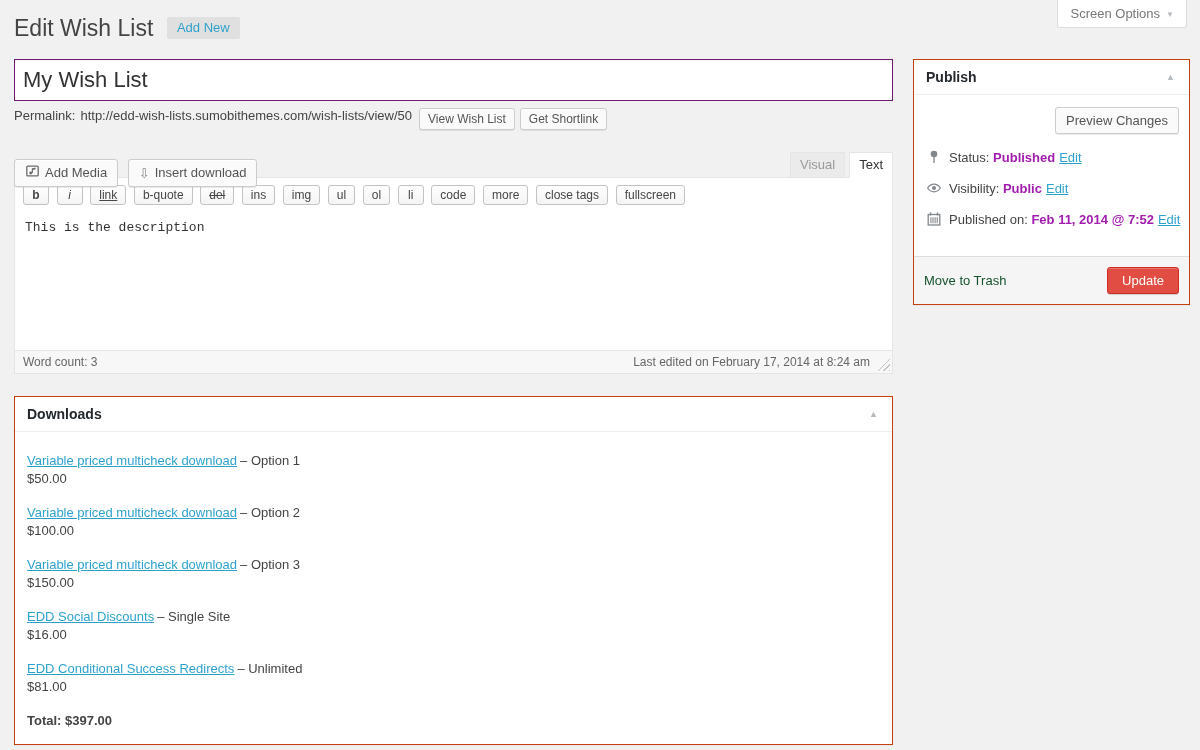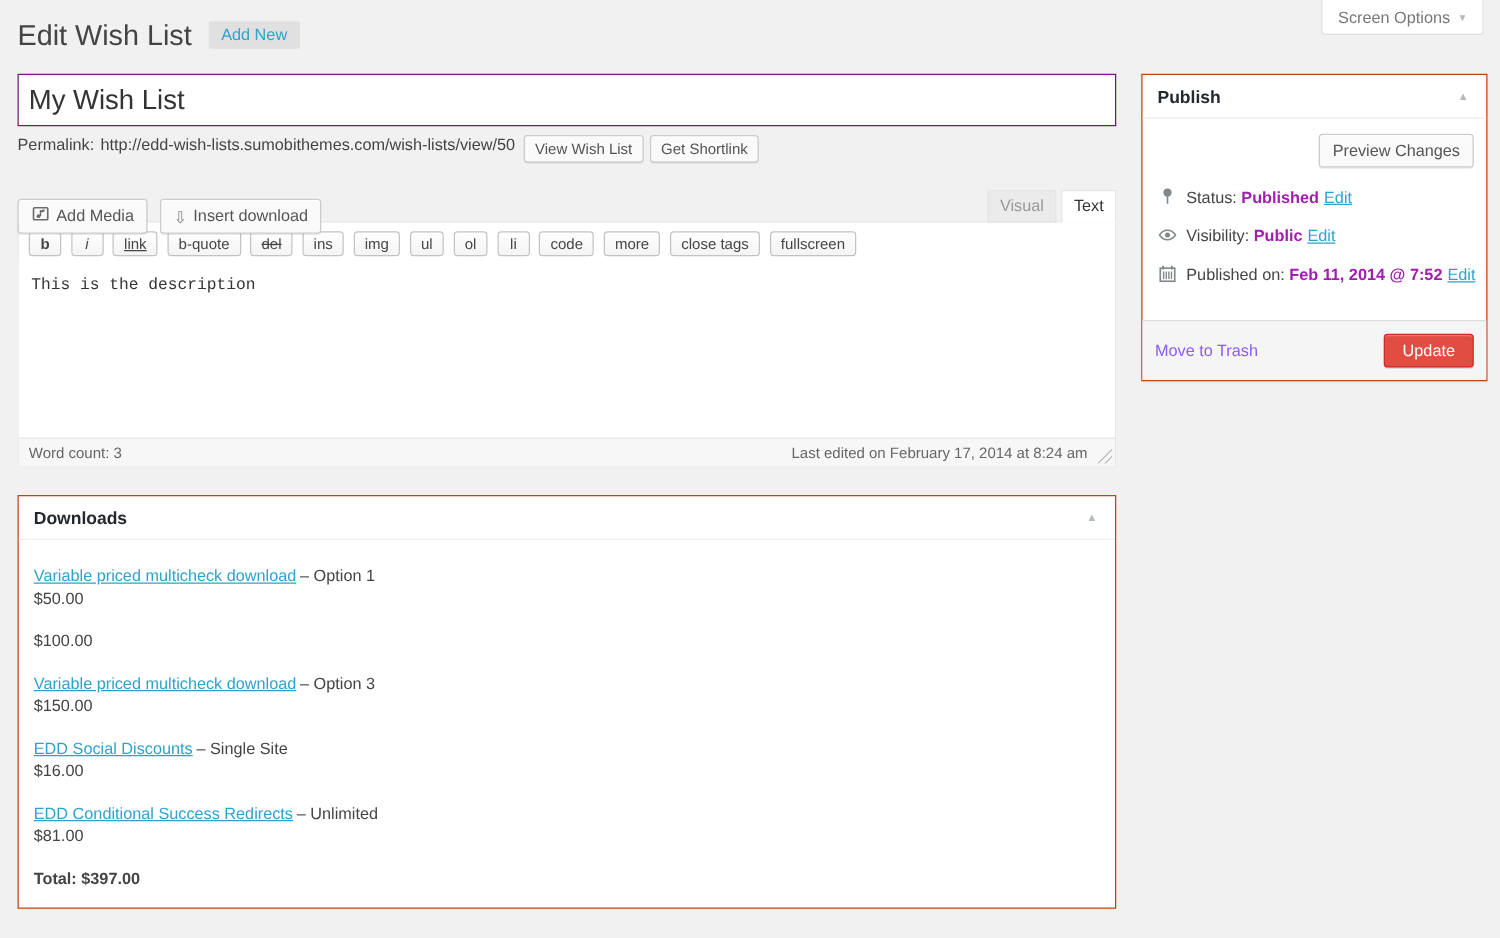--- a/index.html
+++ b/index.html
@@ -113,21 +113,21 @@
   .preview-btn { margin-right:0; }
   .misc-row { margin:15px 2px; color:#444; display:flex; align-items:center; }
   .misc-icon { width:16px; height:16px; margin-right:7px; color:#82878c; flex:none; }
   .misc-text { white-space:nowrap; }
   .misc-text b { color:#a21caf; }
   .edit-link { color:#2ea2cc; text-decoration:underline; margin-left:4px; cursor:pointer; }
   .major-actions {
     display:flex; justify-content:space-between; align-items:center;
     padding:10px; background:#f5f5f5; border-top:1px solid #ddd; margin-top:8px;
   }
-  .trash-link { color:#8b5cf6; text-decoration:none; cursor:pointer; }
+  .trash-link { color:#14532d; text-decoration:none; cursor:pointer; }
   .update-btn {
     background:#e14d43; border:1px solid #d02a21; border-radius:3px; color:#fff;
     font-size:13px; font-family:inherit; padding:5px 14px; cursor:pointer;
     box-shadow:inset 0 1px 0 rgba(255,255,255,0.25), 0 1px 0 rgba(0,0,0,0.15);
   }
 </style>
 </head>
 <body>
 
 <div class="screen-options-tab">
@@ -207,20 +207,21 @@
           <button class="toggle-btn">▲</button>
         </div>
         <div class="downloads-inside">
 
           <div class="dl-item">
             <div><a class="dl-link">Variable priced multicheck download</a><span class="dl-variant">– Option 1</span></div>
             <div class="dl-price">$50.00</div>
           </div>
 
           <div class="dl-item">
+            <div><a class="dl-link">Variable priced multicheck download</a><span class="dl-variant">– Option 2</span></div>
             <div class="dl-price">$100.00</div>
           </div>
 
           <div class="dl-item">
             <div><a class="dl-link">Variable priced multicheck download</a><span class="dl-variant">– Option 3</span></div>
             <div class="dl-price">$150.00</div>
           </div>
 
           <div class="dl-item">
             <div><a class="dl-link">EDD Social Discounts</a><span class="dl-variant">– Single Site</span></div>

